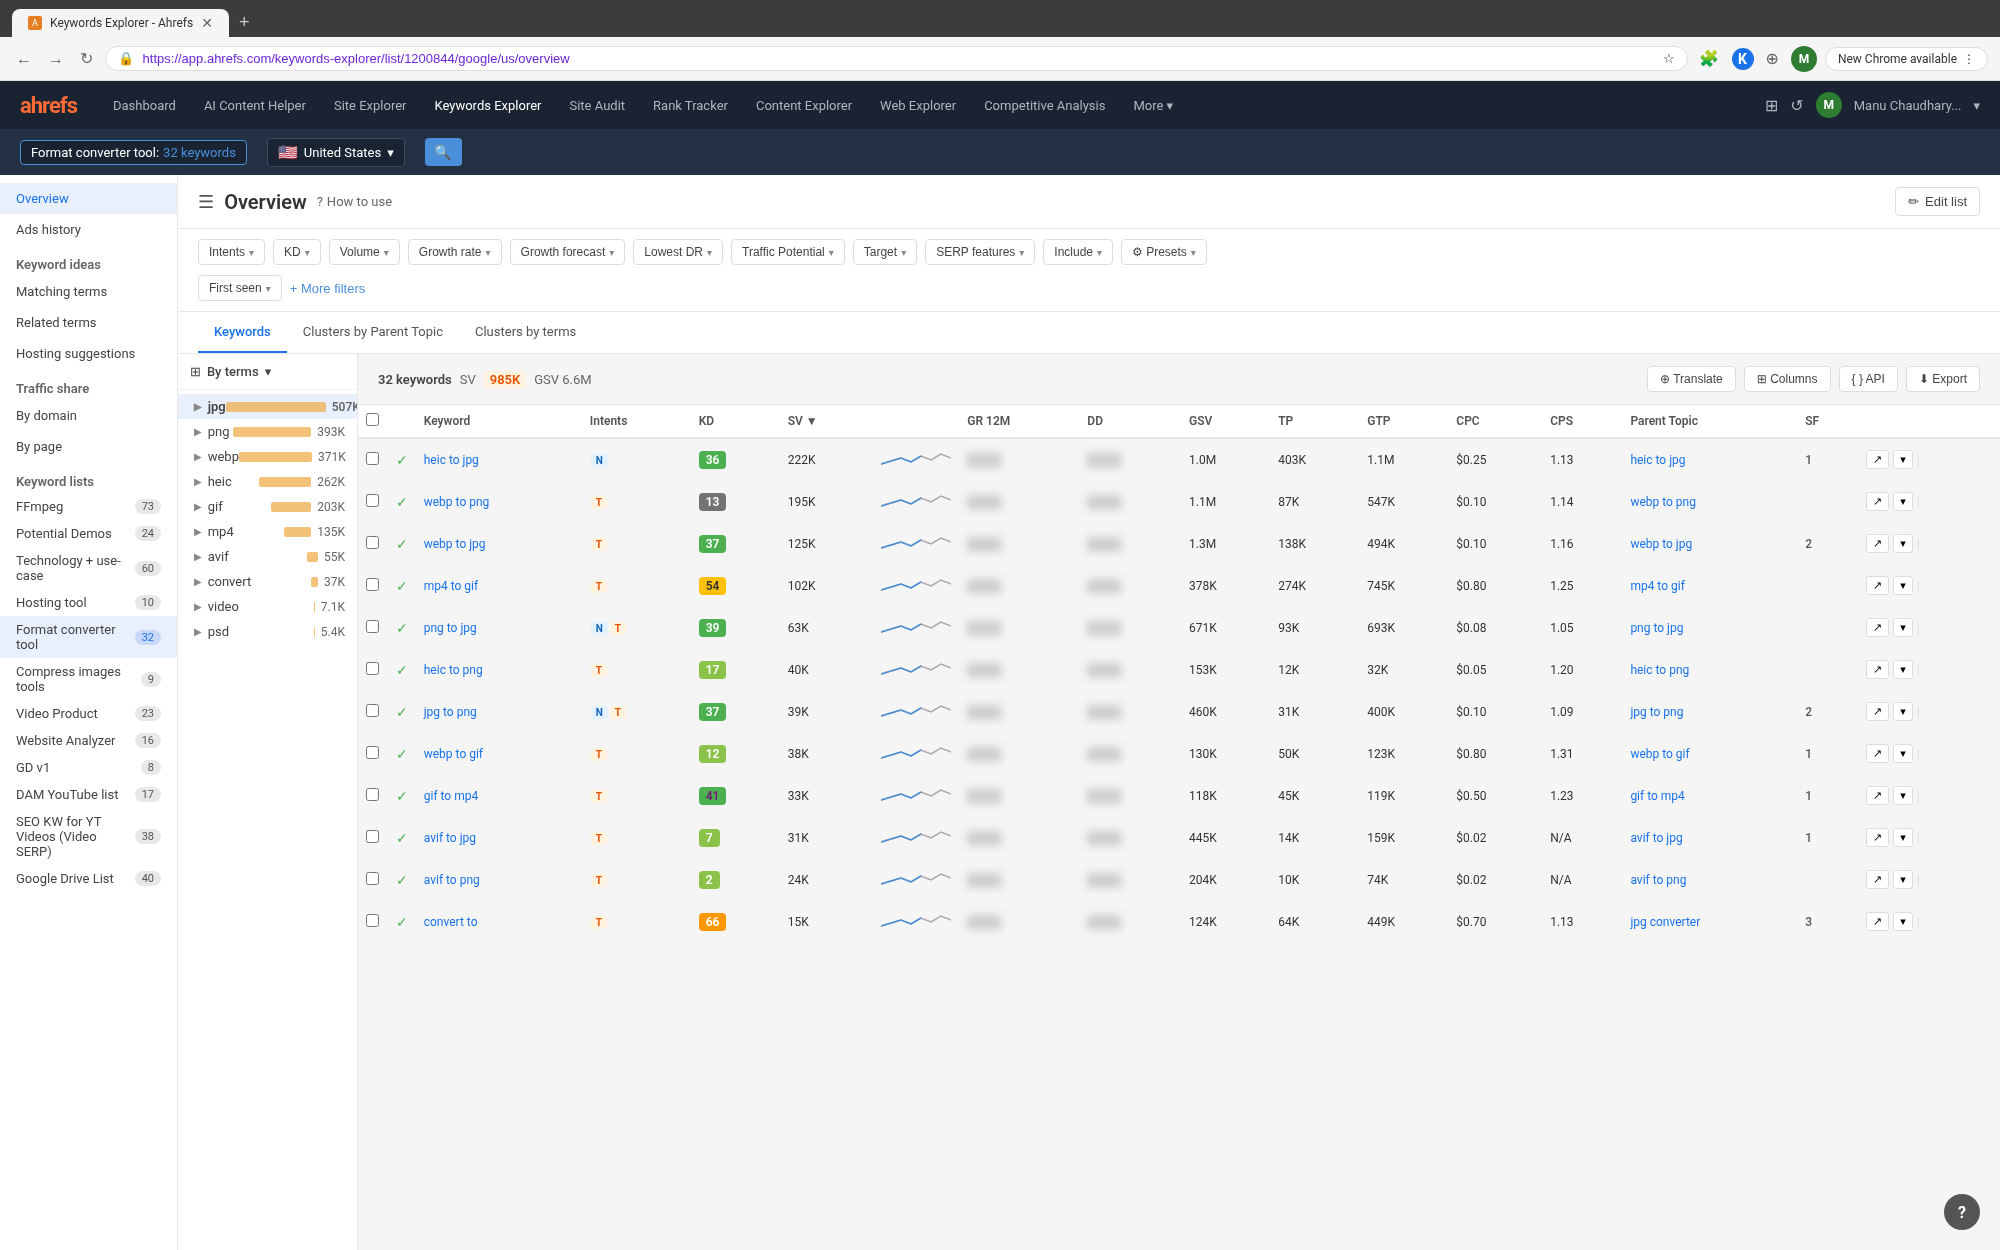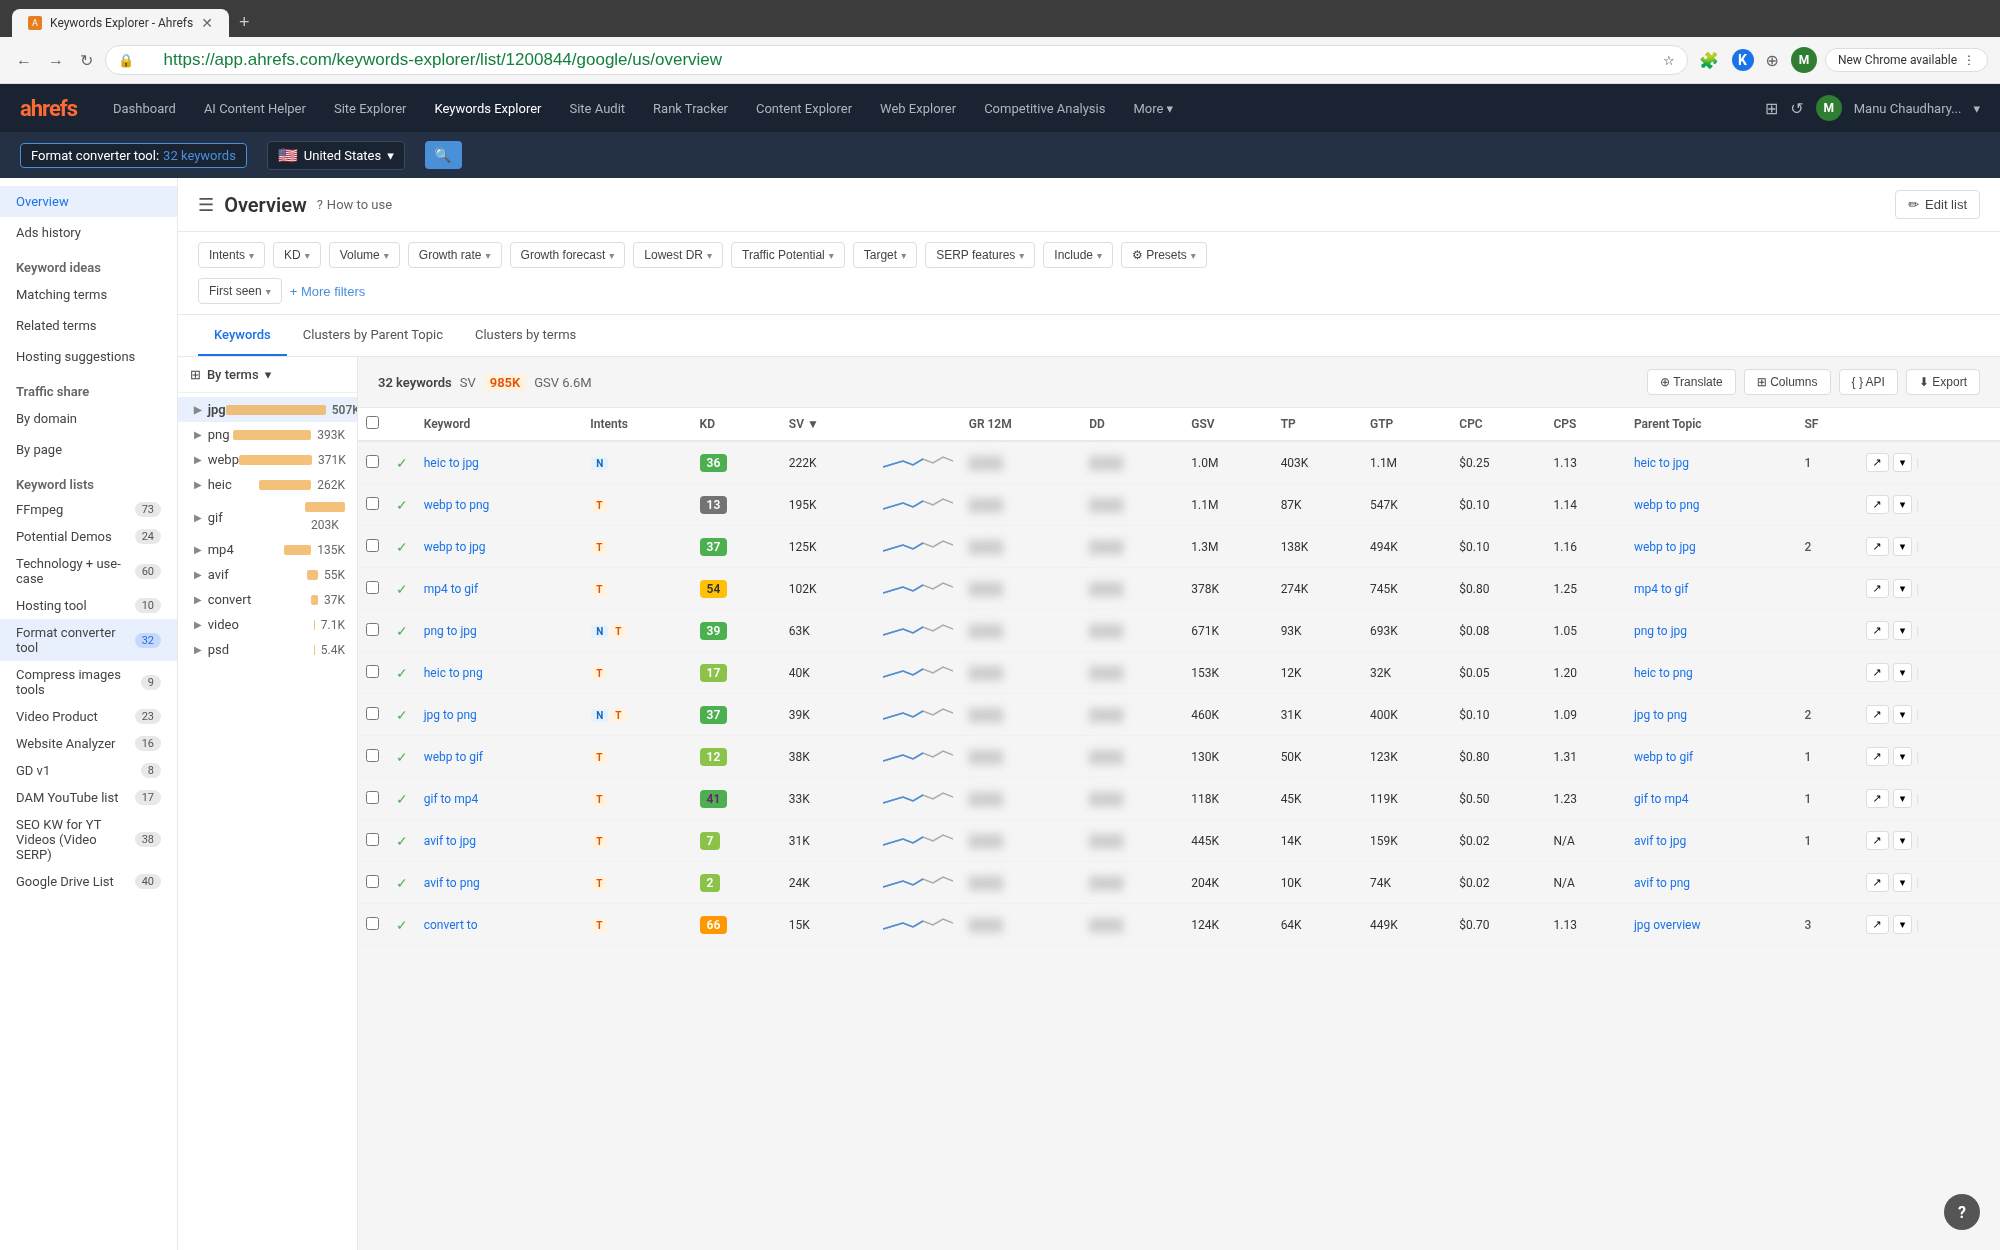--- a/index.html
+++ b/index.html
@@ -9,21 +9,21 @@
     .browser-chrome { background: #3c3c3c; padding: 8px 12px 0; }
     .browser-tabs { display: flex; align-items: flex-end; gap: 2px; margin-bottom: 0; }
     .browser-tab { background: #f5f5f5; border-radius: 8px 8px 0 0; padding: 6px 16px; display: flex; align-items: center; gap: 8px; font-size: 12px; color: #333; min-width: 180px; }
     .browser-tab .tab-favicon { width: 14px; height: 14px; background: #e67e22; border-radius: 2px; font-size: 9px; display: flex; align-items: center; justify-content: center; color: white; }
     .browser-tab .tab-close { margin-left: auto; color: #666; cursor: pointer; font-size: 14px; }
     .browser-tab-new { background: none; border: none; color: #ccc; font-size: 18px; padding: 4px 8px; cursor: pointer; }
 
     .browser-toolbar { background: #f5f5f5; padding: 8px 12px; display: flex; align-items: center; gap: 8px; border-bottom: 1px solid #ddd; }
     .browser-nav-btn { background: none; border: none; cursor: pointer; color: #666; font-size: 16px; padding: 4px; border-radius: 4px; }
     .browser-address-bar { flex: 1; display: flex; align-items: center; background: white; border: 1px solid #ddd; border-radius: 20px; padding: 4px 12px; gap: 8px; }
-    .browser-address-bar input { border: none; outline: none; flex: 1; font-size: 17px; color: #15803d; margin-left: 21px; }
+    .browser-address-bar input { border: none; outline: none; flex: 1; font-size: 13px; color: #6d28d9; }
     .browser-toolbar-actions { display: flex; align-items: center; gap: 8px; }
     .browser-action-btn { background: none; border: none; cursor: pointer; color: #666; font-size: 16px; padding: 4px; }
     .new-chrome-badge { background: white; border: 1px solid #ddd; border-radius: 20px; padding: 4px 12px; font-size: 12px; color: #333; cursor: pointer; display: flex; align-items: center; gap: 6px; }
     .avatar-circle { width: 26px; height: 26px; border-radius: 50%; background: #2e7d32; color: white; display: flex; align-items: center; justify-content: center; font-size: 12px; font-weight: bold; }
 
     
     .app-header { background: #1a2332; padding: 0 20px; display: flex; align-items: center; gap: 24px; height: 48px; }
     .app-logo { color: #ff6b35; font-size: 22px; font-weight: bold; letter-spacing: -1px; }
     .app-nav { display: flex; align-items: center; gap: 4px; }
     .app-nav-item { color: #adb5bd; padding: 8px 12px; border-radius: 4px; cursor: pointer; font-size: 13px; white-space: nowrap; }
@@ -346,21 +346,21 @@
     <div style="display:flex;align-items:center;gap:6px;">
       <div style="width:52px;height:10px;background:#f0a742;border-radius:2px;opacity:0.7;"></div>
       <span class="kw-count-text">262K</span>
     </div>
   </div>
             <div class="sidebar-kw-item">
     <div class="kw-bar-row">
       <span style="font-size:10px;color:#888;">▶</span>
       <span>gif</span>
     </div>
-    <div style="display:flex;align-items:center;gap:6px;flex-direction:column;">
+    <div style="display:flex;align-items:center;gap:6px;">
       <div style="width:40px;height:10px;background:#f0a742;border-radius:2px;opacity:0.7;"></div>
       <span class="kw-count-text">203K</span>
     </div>
   </div>
             <div class="sidebar-kw-item">
     <div class="kw-bar-row">
       <span style="font-size:10px;color:#888;">▶</span>
       <span>mp4</span>
     </div>
     <div style="display:flex;align-items:center;gap:6px;">
@@ -795,21 +795,21 @@
         <polyline points="0,18 10,15 20,12 30,16 40,10" fill="none" stroke="#4a90d9" stroke-width="1.5"></polyline>
       </svg>
     </td>
     <td><span class="blurred">████</span></td>
     <td><span class="blurred">████</span></td>
     <td>124K</td>
     <td>64K</td>
     <td>449K</td>
     <td>$0.70</td>
     <td>1.13</td>
-    <td><a class="parent-topic-link">jpg overview</a></td>
+    <td><a class="parent-topic-link">jpg converter</a></td>
     <td class="sf-num">3</td>
     <td>
       <div class="action-btns">
         <button class="trend-btn">↗</button>
         <button class="trend-btn">▾</button>
         <span style="color:#ddd;">|</span>
       </div>
     </td>
   </tr>
               </tbody>

